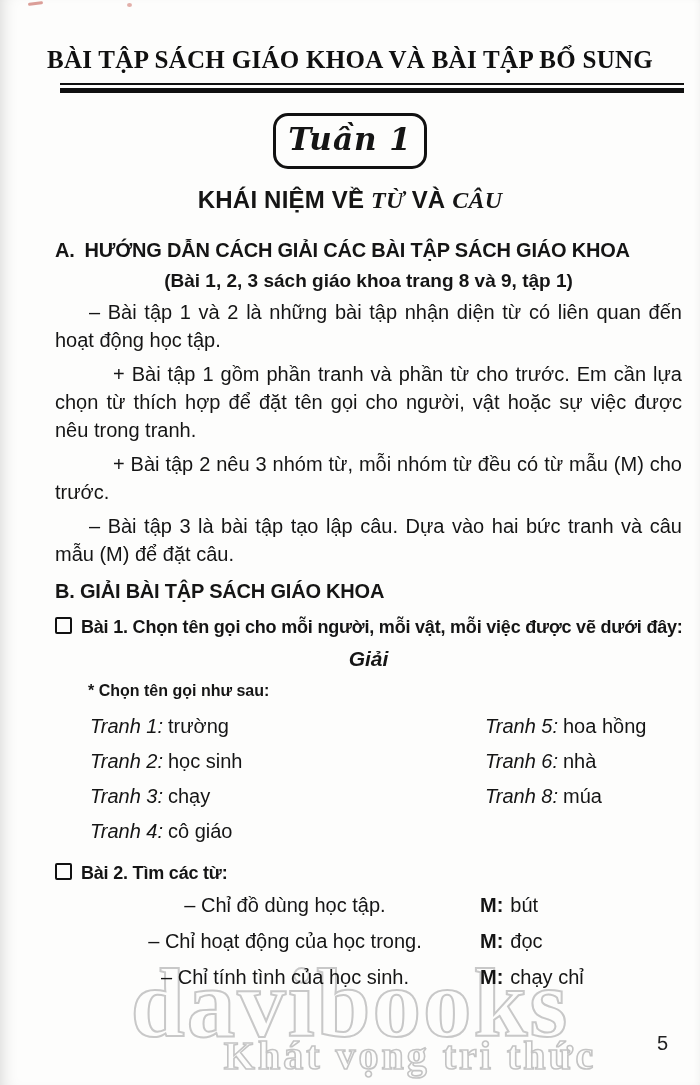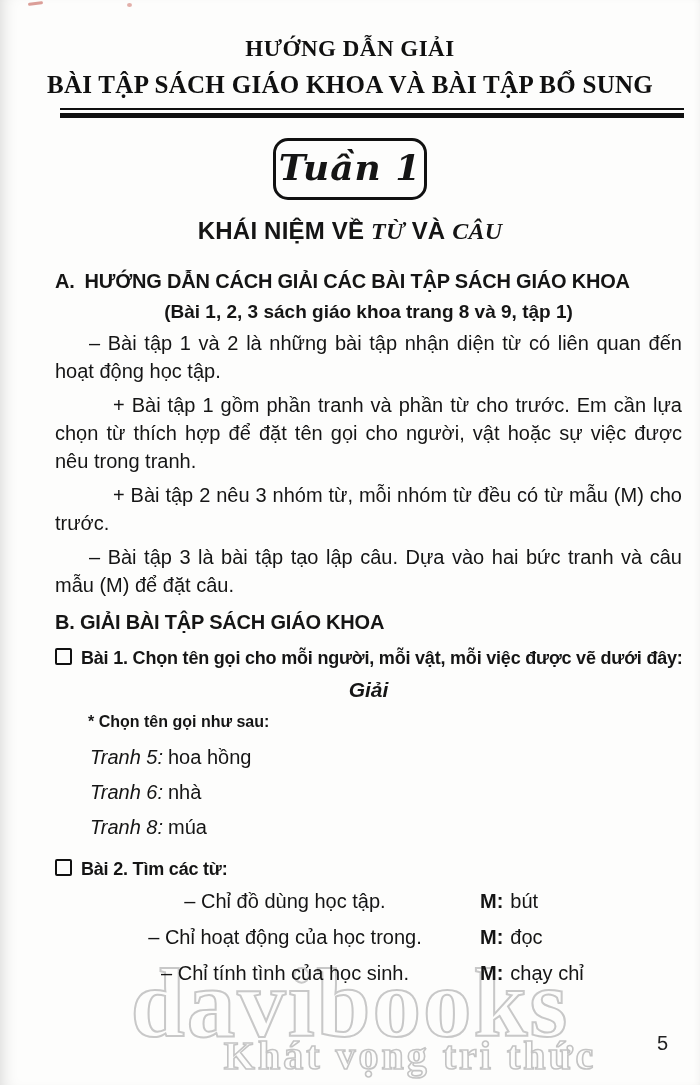--- a/index.html
+++ b/index.html
@@ -25,21 +25,21 @@
     font-family:"Liberation Serif", serif; font-weight:bold; color:#101010; }
   .book-header .l1 { font-size:23px; letter-spacing:.5px; line-height:1.1; }
   .book-header .l2 { font-size:25px; letter-spacing:.3px; line-height:1.1; margin-top:10px; }
   .header-rule-thin  { margin:9px 16px 0 60px; border-top:2px solid #101010; }
   .header-rule-thick { margin:3px 16px 0 60px; border-top:5px solid #101010; }
 
   
   .week-badge { width:148px; margin:20px auto 0; border:3px solid #111;
     border-radius:15px; text-align:center;
     font-family:"DejaVu Serif", serif; font-style:italic; font-weight:bold;
-    font-size:36px; padding:5px 0 9px; letter-spacing:1px; }
+    font-size:31px; padding:5px 0 9px; letter-spacing:1px; }
 
   
   .lesson-title { text-align:center; margin-top:17px; font-size:24px;
     font-weight:bold; letter-spacing:.2px; }
   .lesson-title .it { font-family:"Liberation Serif", serif; font-style:italic; }
 
   .body-wrap { padding:0 18px 0 55px; }
 
   .sec-a-head { margin-top:25px; font-size:20px; font-weight:bold; letter-spacing:-.2px; }
   .sec-a-head .sec-label { margin-right:10px; }
@@ -90,21 +90,20 @@
 
   <div class="scan-mark-a"></div>
   <div class="scan-mark-b"></div>
 
   <div class="watermark wm1">davibooks</div>
   <div class="watermark wm2">Khát vọng tri thức</div>
 
   <div class="content">
 
     <div class="book-header">
-      <div class="l1">HƯỚNG DẪN GIẢI</div>
       <div class="l2">BÀI TẬP SÁCH GIÁO KHOA VÀ BÀI TẬP BỔ SUNG</div>
       <div class="header-rule-thin"></div>
       <div class="header-rule-thick"></div>
     </div>
 
     <div class="week-badge">Tuần 1</div>
 
     <div class="lesson-title">
       <span>KHÁI NIỆM VỀ</span>
       <span class="it">TỪ</span>
@@ -128,20 +127,34 @@
 
       <div class="ex-head">
         <span class="checkbox"></span><span>Bài 1. Chọn tên gọi cho mỗi người, mỗi vật, mỗi việc được vẽ dưới đây:</span>
       </div>
 
       <div class="solution-label">Giải</div>
 
       <div class="instruction">* Chọn tên gọi như sau:</div>
 
       <div class="answers-grid">
+        <div class="answers-col-left">
+          <div class="answer-row">
+            <span class="tranh-label">Tranh 1:</span><span>trường</span>
+          </div>
+          <div class="answer-row">
+            <span class="tranh-label">Tranh 2:</span><span>học sinh</span>
+          </div>
+          <div class="answer-row">
+            <span class="tranh-label">Tranh 3:</span><span>chạy</span>
+          </div>
+          <div class="answer-row">
+            <span class="tranh-label">Tranh 4:</span><span>cô giáo</span>
+          </div>
+        </div>
         <div class="answers-col-right">
           <div class="answer-row">
             <span class="tranh-label">Tranh 5:</span><span>hoa hồng</span>
           </div>
           <div class="answer-row">
             <span class="tranh-label">Tranh 6:</span><span>nhà</span>
           </div>
           <div class="answer-row">
             <span class="tranh-label">Tranh 8:</span><span>múa</span>
           </div>

